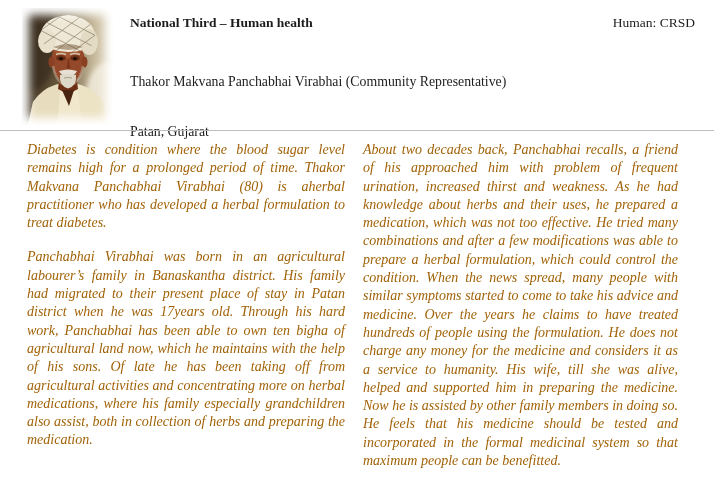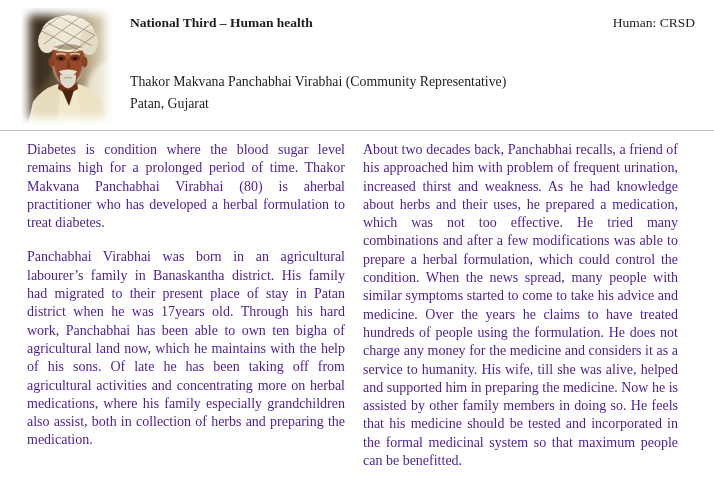--- a/index.html
+++ b/index.html
@@ -37,21 +37,21 @@
   .hline {
     position: absolute;
     left: 130px;
     font-size: 13.5px;
     line-height: 16px;
     white-space: nowrap;
   }
   .h-category { top: 15px; font-weight: bold; }
   .h-title    { top: 53px; font-weight: bold; }
   .h-author   { top: 74px; font-weight: normal; font-size: 13.8px; text-align: right; }
-  .h-location { top: 96px; font-weight: normal; font-size: 13.8px; }
+  .h-location { top: 124px; font-weight: normal; font-size: 13.8px; }
 
   .scout {
     position: absolute;
     top: 15px;
     right: 19px;
     font-size: 13.5px;
     line-height: 16px;
     white-space: nowrap;
   }
 
@@ -69,21 +69,22 @@
     position: absolute;
     top: 141px;
   }
   .col-left  { left: 27px;  width: 318px; }
   .col-right { left: 363px; width: 315px; }
   .col p {
     margin: 0 0 16px 0;
     font-size: 14px;
     line-height: 18.3px;
     text-align: justify;
-    color: #4c1d95;
+    color: #a16207;
+    font-style: italic;
   }
 </style>
 </head>
 <body>
 
 <div class="page">
 
   <div class="photo">
     <svg width="91" height="117" viewBox="0 0 91 117">
       <defs>

